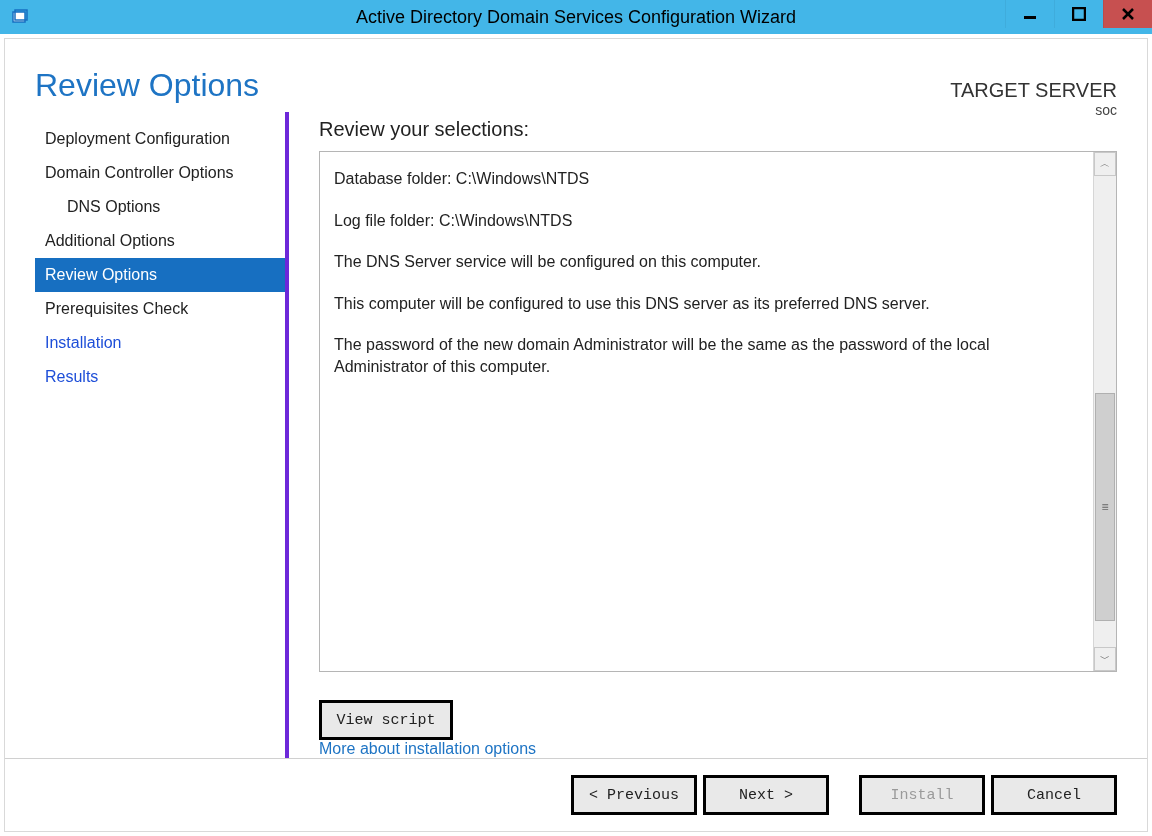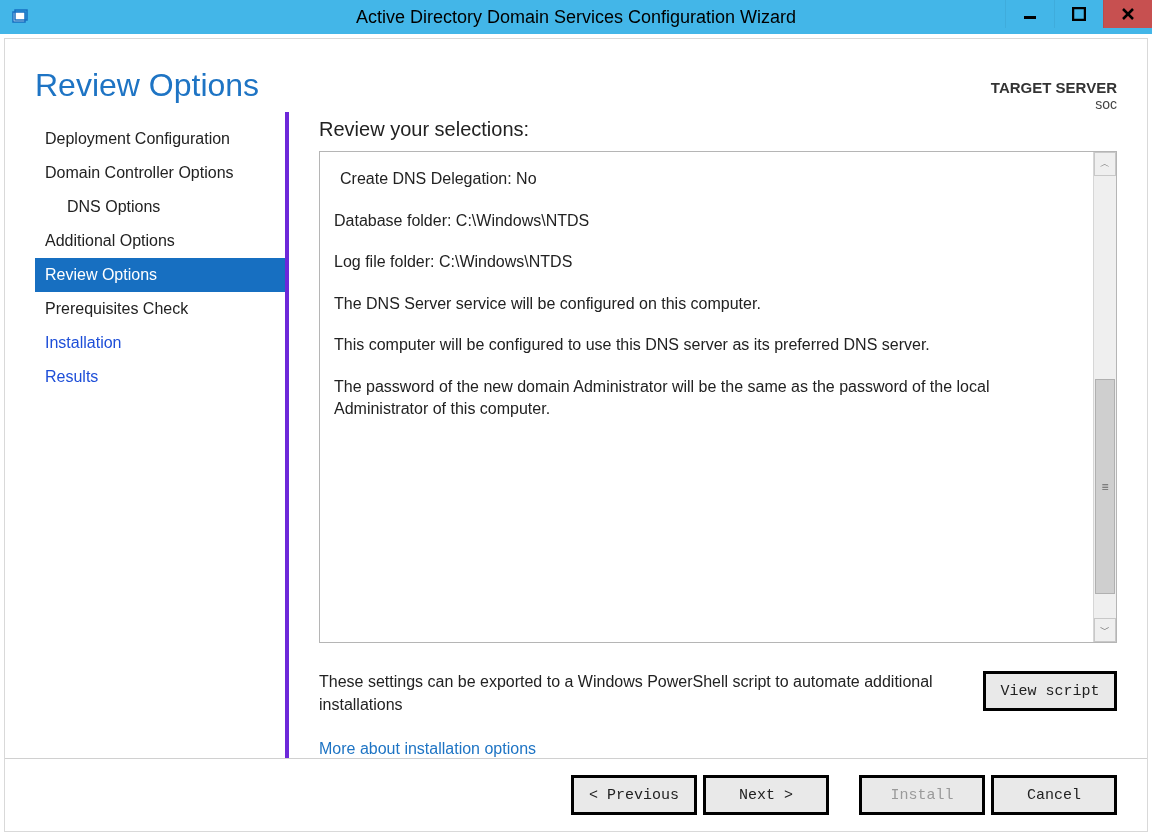--- a/index.html
+++ b/index.html
@@ -8,42 +8,42 @@
   .titlebar-icon{width:24px;height:24px;margin-left:8px;display:flex;align-items:center;justify-content:center;}
   .titlebar-title{position:absolute;left:0;right:0;text-align:center;font-size:18px;color:#000;pointer-events:none;}
   .winbtns{margin-left:auto;display:flex;height:100%;}
   .winbtn{width:48px;height:28px;display:flex;align-items:center;justify-content:center;background:#43b6e8;border-left:1px solid rgba(0,0,0,.05);}
   .winbtn.close{background:#c75050;}
   .winbtn svg{display:block;}
   .inner{flex:1;border:1px solid #d9d9d9;margin:4px;background:#fff;display:flex;flex-direction:column;}
   .header{position:relative;padding:28px 30px 8px 30px;}
   .page-title{font-size:32px;font-weight:300;color:#1e74c4;}
   .target{position:absolute;right:30px;top:40px;text-align:right;}
-  .target-label{font-size:15px;font-weight:bold;color:#333;}
+  .target-label{font-size:20px;font-weight:normal;color:#333;}
   .target-server{font-size:14px;color:#444;}
   .body{flex:1;display:flex;padding:0 30px 0 30px;min-height:0;}
   .sidebar{width:250px;border-right:4px solid #6d28d9;padding-top:10px;margin-right:30px;}
   .side-item{font-size:16px;color:#222;padding:8px 10px 8px 10px;cursor:default;}
   .side-item.indent{padding-left:32px;}
   .side-item.active{background:#176fc1;color:#fff;}
   .side-item.disabled{color:#1d4ed8;}
   .main{flex:1;display:flex;flex-direction:column;min-height:0;}
   .review-label{font-size:20px;color:#222;margin-top:6px;margin-bottom:10px;}
   .review-box{flex:1;border:1px solid #b5b5b5;position:relative;display:flex;min-height:0;}
   .review-content{flex:1;padding:16px 14px;overflow:hidden;font-size:16px;color:#222;line-height:1.35;}
   .review-content p{margin:0 0 20px 0;}
   .scrollbar{width:22px;background:#f0f0f0;border-left:1px solid #d6d6d6;display:flex;flex-direction:column;}
   .sb-btn{height:22px;background:#efefef;border:1px solid #c8c8c8;display:flex;align-items:center;justify-content:center;font-size:10px;color:#555;}
   .sb-track{flex:1;background:#efefef;position:relative;}
   .sb-thumb{position:absolute;left:1px;right:1px;top:46%;height:48%;background:#cfcfcf;border:1px solid #b0b0b0;display:flex;align-items:center;justify-content:center;font-size:12px;color:#666;}
   .below{display:flex;align-items:flex-start;padding-top:28px;}
   .export-text{font-size:16px;color:#222;flex:1;padding-right:20px;line-height:1.4;}
   .btn{height:34px;min-width:128px;border:3px solid #000000;background:#e9e9e9;font-size:15px;color:#222;cursor:default;display:flex;align-items:center;justify-content:center;font-family:Liberation Mono, monospace;}
   .btn.disabled{color:#9a9a9a;}
-  .link{color:#1e74c4;font-size:16px;margin-top:24px;display:inline-block;}
+  .link{color:#1e74c4;font-size:16px;display:inline-block;}
   .footer{border-top:1px solid #d0d0d0;padding:16px 30px;display:flex;justify-content:flex-end;gap:6px;}
   .footer .btn{min-width:120px;}
   .gap{width:18px;}
 </style>
 </head>
 <body>
 
 <div class="window">
   <div class="titlebar">
     <div class="titlebar-icon">
@@ -92,38 +92,36 @@
           <div class="side-item">Prerequisites Check</div>
           <div class="side-item disabled">Installation</div>
           <div class="side-item disabled">Results</div>
         </div>
 
       <div class="main">
         <div class="review-label">Review your selections:</div>
 
         <div class="review-box">
           <div class="review-content" id="review-content">
-              <p style="padding-left: 6px;">Create DNS Delegation: No</p>
               <p>Database folder: C:\Windows\NTDS</p>
               <p>Log file folder: C:\Windows\NTDS</p>
               <p>The DNS Server service will be configured on this computer.</p>
               <p>This computer will be configured to use this DNS server as its preferred DNS server.</p>
               <p>The password of the new domain Administrator will be the same as the password of the local Administrator of this computer.</p>
             </div>
           <div class="scrollbar">
             <div class="sb-btn">︿</div>
             <div class="sb-track">
               <div class="sb-thumb">≡</div>
             </div>
             <div class="sb-btn">﹀</div>
           </div>
         </div>
 
         <div class="below">
-          <div class="export-text">These settings can be exported to a Windows PowerShell script to automate additional installations</div>
           <div class="btn">View script</div>
         </div>
 
         <a class="link">More about installation options</a>
       </div>
     </div>
 
     <div class="footer">
       <div class="btn">&lt; Previous</div>
       <div class="btn">Next &gt;</div>

